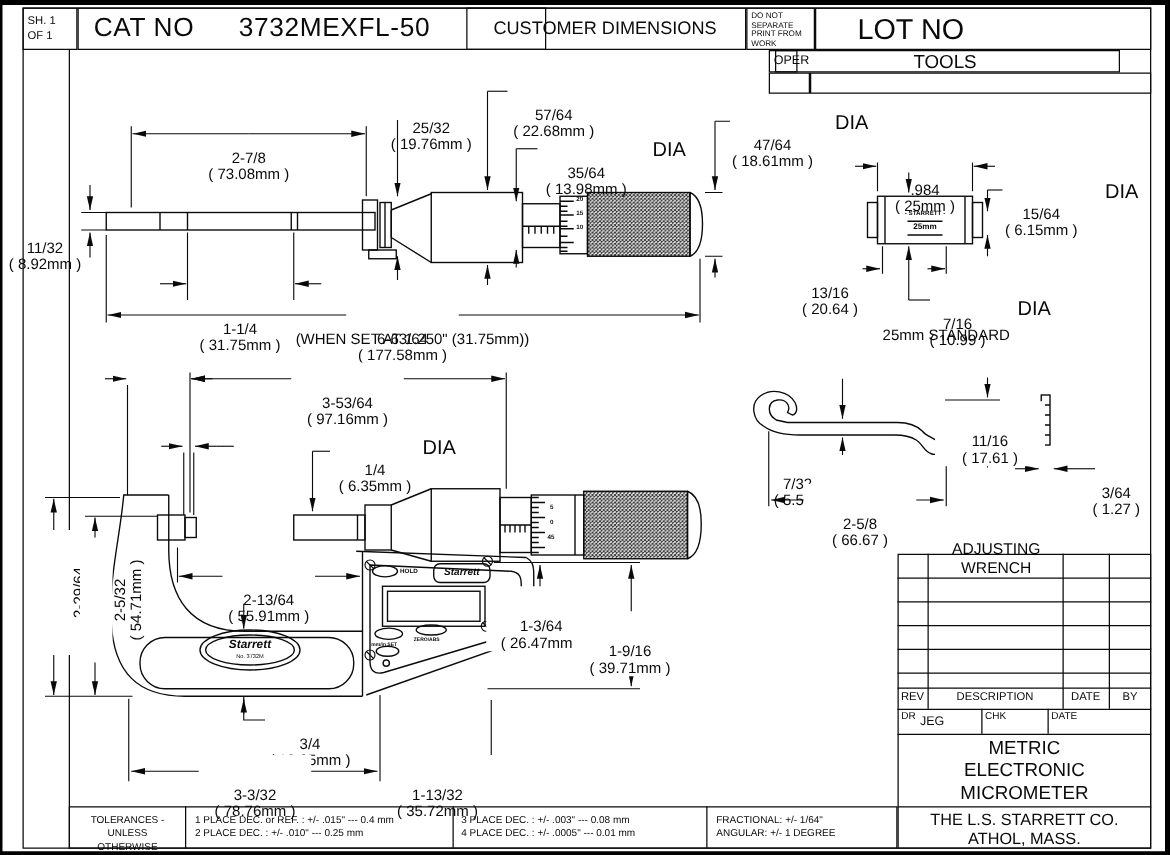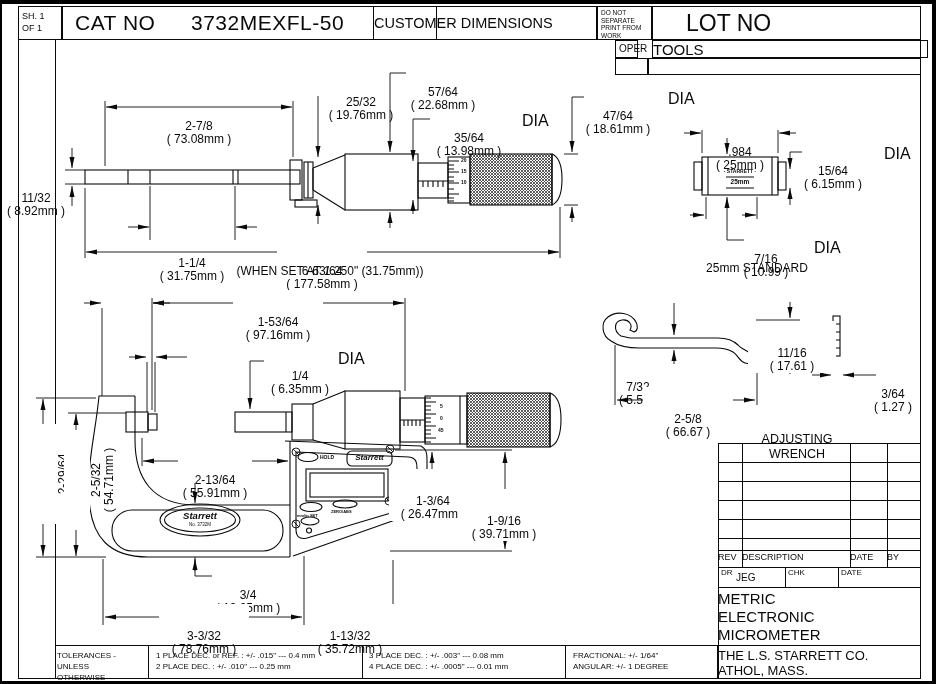--- a/index.html
+++ b/index.html
@@ -14,21 +14,21 @@
   .lbl{position:absolute;font-size:12px;line-height:13px;text-align:center;white-space:pre}
   .lbl span{display:block}
   .bg{background:#fff;padding:0 1px}
   .rotlbl{position:absolute;width:100px;height:26px;font-size:12px;line-height:13px;
     text-align:center;transform:rotate(-90deg);background:#fff;white-space:pre}
   .rotlbl span{display:block}
   .dia{position:absolute;font-size:16px}
   .tt{position:absolute;font-size:5px;line-height:5px;font-weight:bold}
   .t1{position:absolute}
   .hdr-big{font-size:21px;letter-spacing:.5px}
-  .ctr{}
+  .ctr{text-align:center}
 </style>
 </head>
 <body>
 
 <div id="page">
   <div class="sheet"></div>
   <div class="box" style="left:18px;top:6px;width:903px;height:673px"></div>
   <div class="vline" style="left:55px;top:40px;height:639px"></div>
 
   <div class="box" style="left:18px;top:6px;width:44px;height:34px">
@@ -51,21 +51,21 @@
       <span>PRINT FROM</span><br>
       <span>WORK</span>
     </div>
   </div>
   <div class="box" style="left:652px;top:6px;width:269px;height:34px">
     <div class="t1" style="left:33px;top:3px;font-size:23px">LOT NO</div>
   </div>
   <div class="box" style="left:615px;top:40px;width:23px;height:18px">
     <div class="t1" style="left:3px;top:2px;font-size:10px">OPER</div>
   </div>
-  <div class="box" style="left:652px;top:40px;width:276px;height:18px">
+  <div class="box" style="left:620px;top:40px;width:276px;height:18px">
     <div class="t1 ctr" style="left:0;top:0;width:270px;font-size:15px">TOOLS</div>
   </div>
   <div class="box" style="left:615px;top:58px;width:33px;height:17px"></div>
   <div class="box" style="left:648px;top:58px;width:273px;height:17px"></div>
 
   <svg class="lines" width="936" height="684" viewBox="0 0 936 684">
     <defs>
       <marker id="ar" viewBox="0 0 10 6" refX="10" refY="3" markerWidth="11" markerHeight="7" markerUnits="userSpaceOnUse" orient="auto">
         <path d="M0,0.7 L10,3 L0,5.3 Z" fill="#0a0a0a"></path>
       </marker>
@@ -237,21 +237,21 @@
       <line x1="812" y1="375" x2="831" y2="375" marker-end="url(#ar)"></line>
       <line x1="864" y1="375" x2="843" y2="375" marker-end="url(#ar)"></line>
       <path d="M864,375 H876"></path>
     </g>
   </svg>
 
   <div class="lbl" style="left:5px;top:166px;width:62px">
     <span>11/32</span><span>( 8.92mm )</span></div>
   <div class="lbl" style="left:154px;top:94px;width:90px">
     <span>2-7/8</span><span>( 73.08mm )</span></div>
-  <div class="lbl" style="left:316px;top:70px;width:90px">
+  <div class="lbl" style="left:300px;top:70px;width:90px">
     <span>25/32</span><span>( 19.76mm )</span></div>
   <div class="lbl" style="left:398px;top:60px;width:90px">
     <span>57/64</span><span>( 22.68mm )</span></div>
   <div class="lbl" style="left:424px;top:106px;width:90px">
     <span>35/64</span><span>( 13.98mm )</span></div>
   <div class="dia" style="left:522px;top:112px">DIA</div>
   <div class="lbl" style="left:573px;top:84px;width:90px">
     <span>47/64</span><span>( 18.61mm )</span></div>
   <div class="dia" style="left:668px;top:90px">DIA</div>
   <div class="lbl" style="left:147px;top:231px;width:90px">
@@ -261,29 +261,31 @@
   <div class="lbl" style="left:200px;top:265px;width:260px">(WHEN SET AT 1.250" (31.75mm))</div>
   <div class="tt" style="left:461px;top:158px">20</div>
   <div class="tt" style="left:461px;top:169px">15</div>
   <div class="tt" style="left:461px;top:180px">10</div>
 
   <div class="lbl" style="left:695px;top:120px;width:90px">
     <span>.984</span><span>( 25mm )</span></div>
   <div class="lbl" style="left:788px;top:139px;width:90px">
     <span>15/64</span><span>( 6.15mm )</span></div>
   <div class="dia" style="left:884px;top:145px">DIA</div>
+  <div class="lbl" style="left:622px;top:202px;width:84px">
+    <span>13/16</span><span>( 20.64 )</span></div>
   <div class="lbl" style="left:722px;top:227px;width:88px">
     <span>7/16</span><span>( 10.99 )</span></div>
   <div class="dia" style="left:814px;top:239px">DIA</div>
   <div class="t1" style="left:712px;top:168px;width:56px;font-size:5px;text-align:center;font-weight:bold">- STARRETT -</div>
   <div class="t1" style="left:712px;top:178px;width:56px;font-size:6.5px;text-align:center;font-weight:bold">25mm</div>
   <div class="lbl" style="left:687px;top:262px;width:140px">25mm STANDARD</div>
 
   <div class="lbl bg" style="left:233px;top:290px;width:90px">
-    <span>1-53/64</span><span>( 97.16mm )</span></div>
+    <span>3-53/64</span><span>( 97.16mm )</span></div>
   <div class="lbl" style="left:255px;top:344px;width:90px">
     <span>1/4</span><span>( 6.35mm )</span></div>
   <div class="dia" style="left:338px;top:350px">DIA</div>
   <div class="lbl" style="left:170px;top:448px;width:90px">
     <span>2-13/64</span><span>( 55.91mm )</span></div>
   <div class="rotlbl" style="left:-6px;top:461px">
     <span>2-29/64</span><span>( 62.47mm )</span></div>
   <div class="rotlbl" style="left:27px;top:467px">
     <span>2-5/32</span><span>( 54.71mm )</span></div>
   <div class="lbl bg" style="left:389px;top:469px;width:88px">

